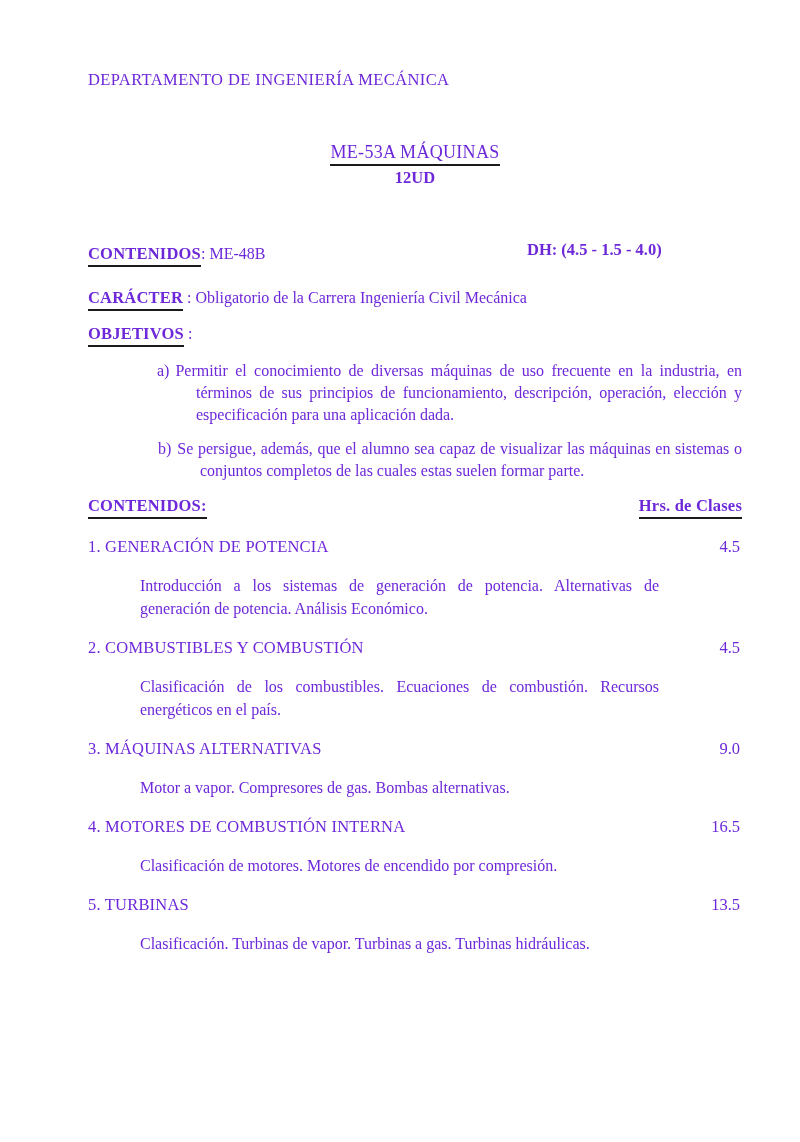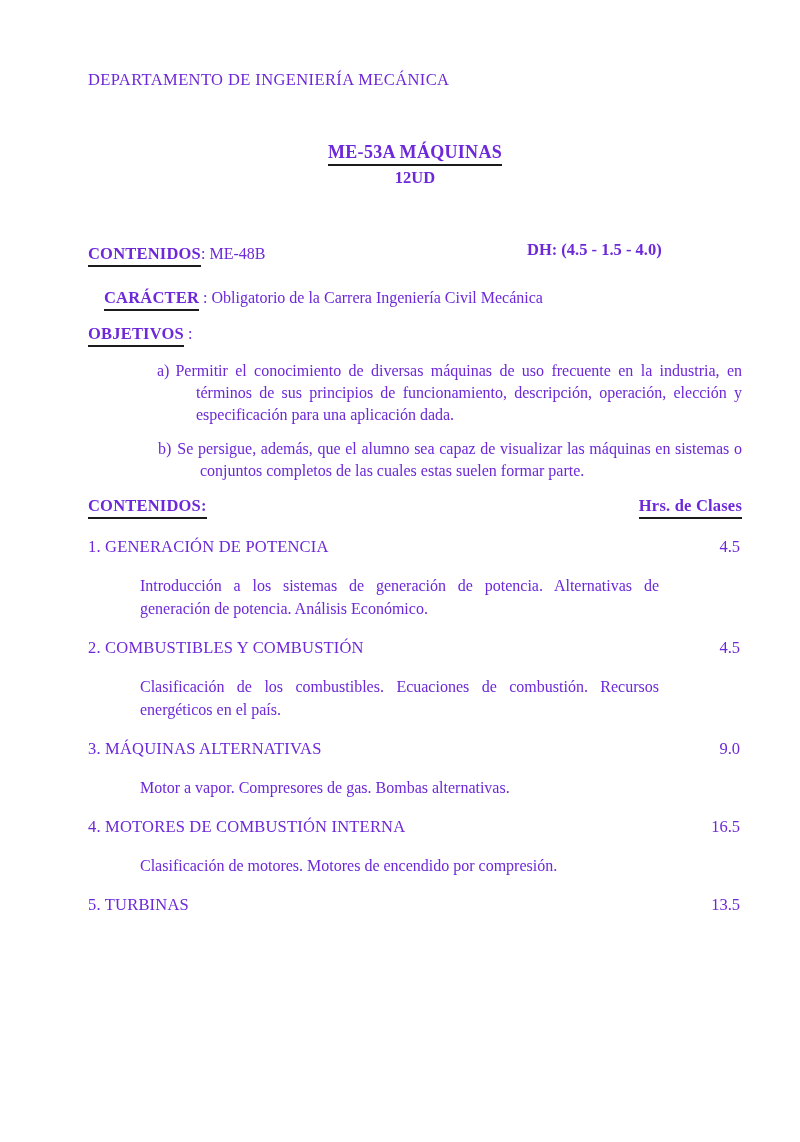--- a/index.html
+++ b/index.html
@@ -21,21 +21,21 @@
     font-size: 16.5px;
     letter-spacing: 0.4px;
   }
 
   .title-wrap {
     left: 88px; top: 142px; width: 654px;
     text-align: center;
     line-height: 21px;
   }
   .course-title {
-    font-weight: bold;
+    font-weight: normal;
     font-size: 18px;
     letter-spacing: 0.3px;
     border-bottom: 2px solid #1b1b1b;
     padding-bottom: 1px;
     display: inline-block;
   }
   .course-units {
     font-weight: bold;
     font-size: 16.5px;
     margin-top: 1px;
@@ -46,21 +46,21 @@
     font-size: 16.5px;
     letter-spacing: 0.2px;
     border-bottom: 2px solid #1b1b1b;
     padding-bottom: 1px;
     display: inline-block;
   }
   .plain { font-weight: normal; font-size: 16px; }
 
   .req-row  { left: 88px; top: 244px; }
   .dh-value { left: 527px; top: 240px; font-weight: bold; font-size: 16.5px; text-align: right; }
-  .caracter-row { left: 104px; top: 288px; }
+  .caracter-row { left: 88px; top: 288px; }
   .objetivos-row { left: 88px; top: 324px; }
 
   .objective {
     text-align: justify;
     line-height: 22px;
     font-size: 16px;
   }
   .obj-a { left: 196px; top: 360px; width: 546px; text-indent: -39px; }
   .obj-b { left: 200px; top: 438px; width: 542px; text-indent: -42px; }
   .obj-marker { padding-right: 6px; }
@@ -162,17 +162,18 @@
         <span class="sec-hours">16.5</span>
       </div>
       <div class="sec-desc">Clasificación de motores.  Motores de encendido por compresión.</div>
     </div>
 
     <div>
       <div class="sec-head">
         <span class="sec-title">5. TURBINAS</span>
         <span class="sec-hours">13.5</span>
       </div>
+      <div class="sec-desc">Clasificación.  Turbinas de vapor.  Turbinas a gas.  Turbinas hidráulicas.</div>
     </div>
 
   </div>
 
 </div>
 
 </body></html>

